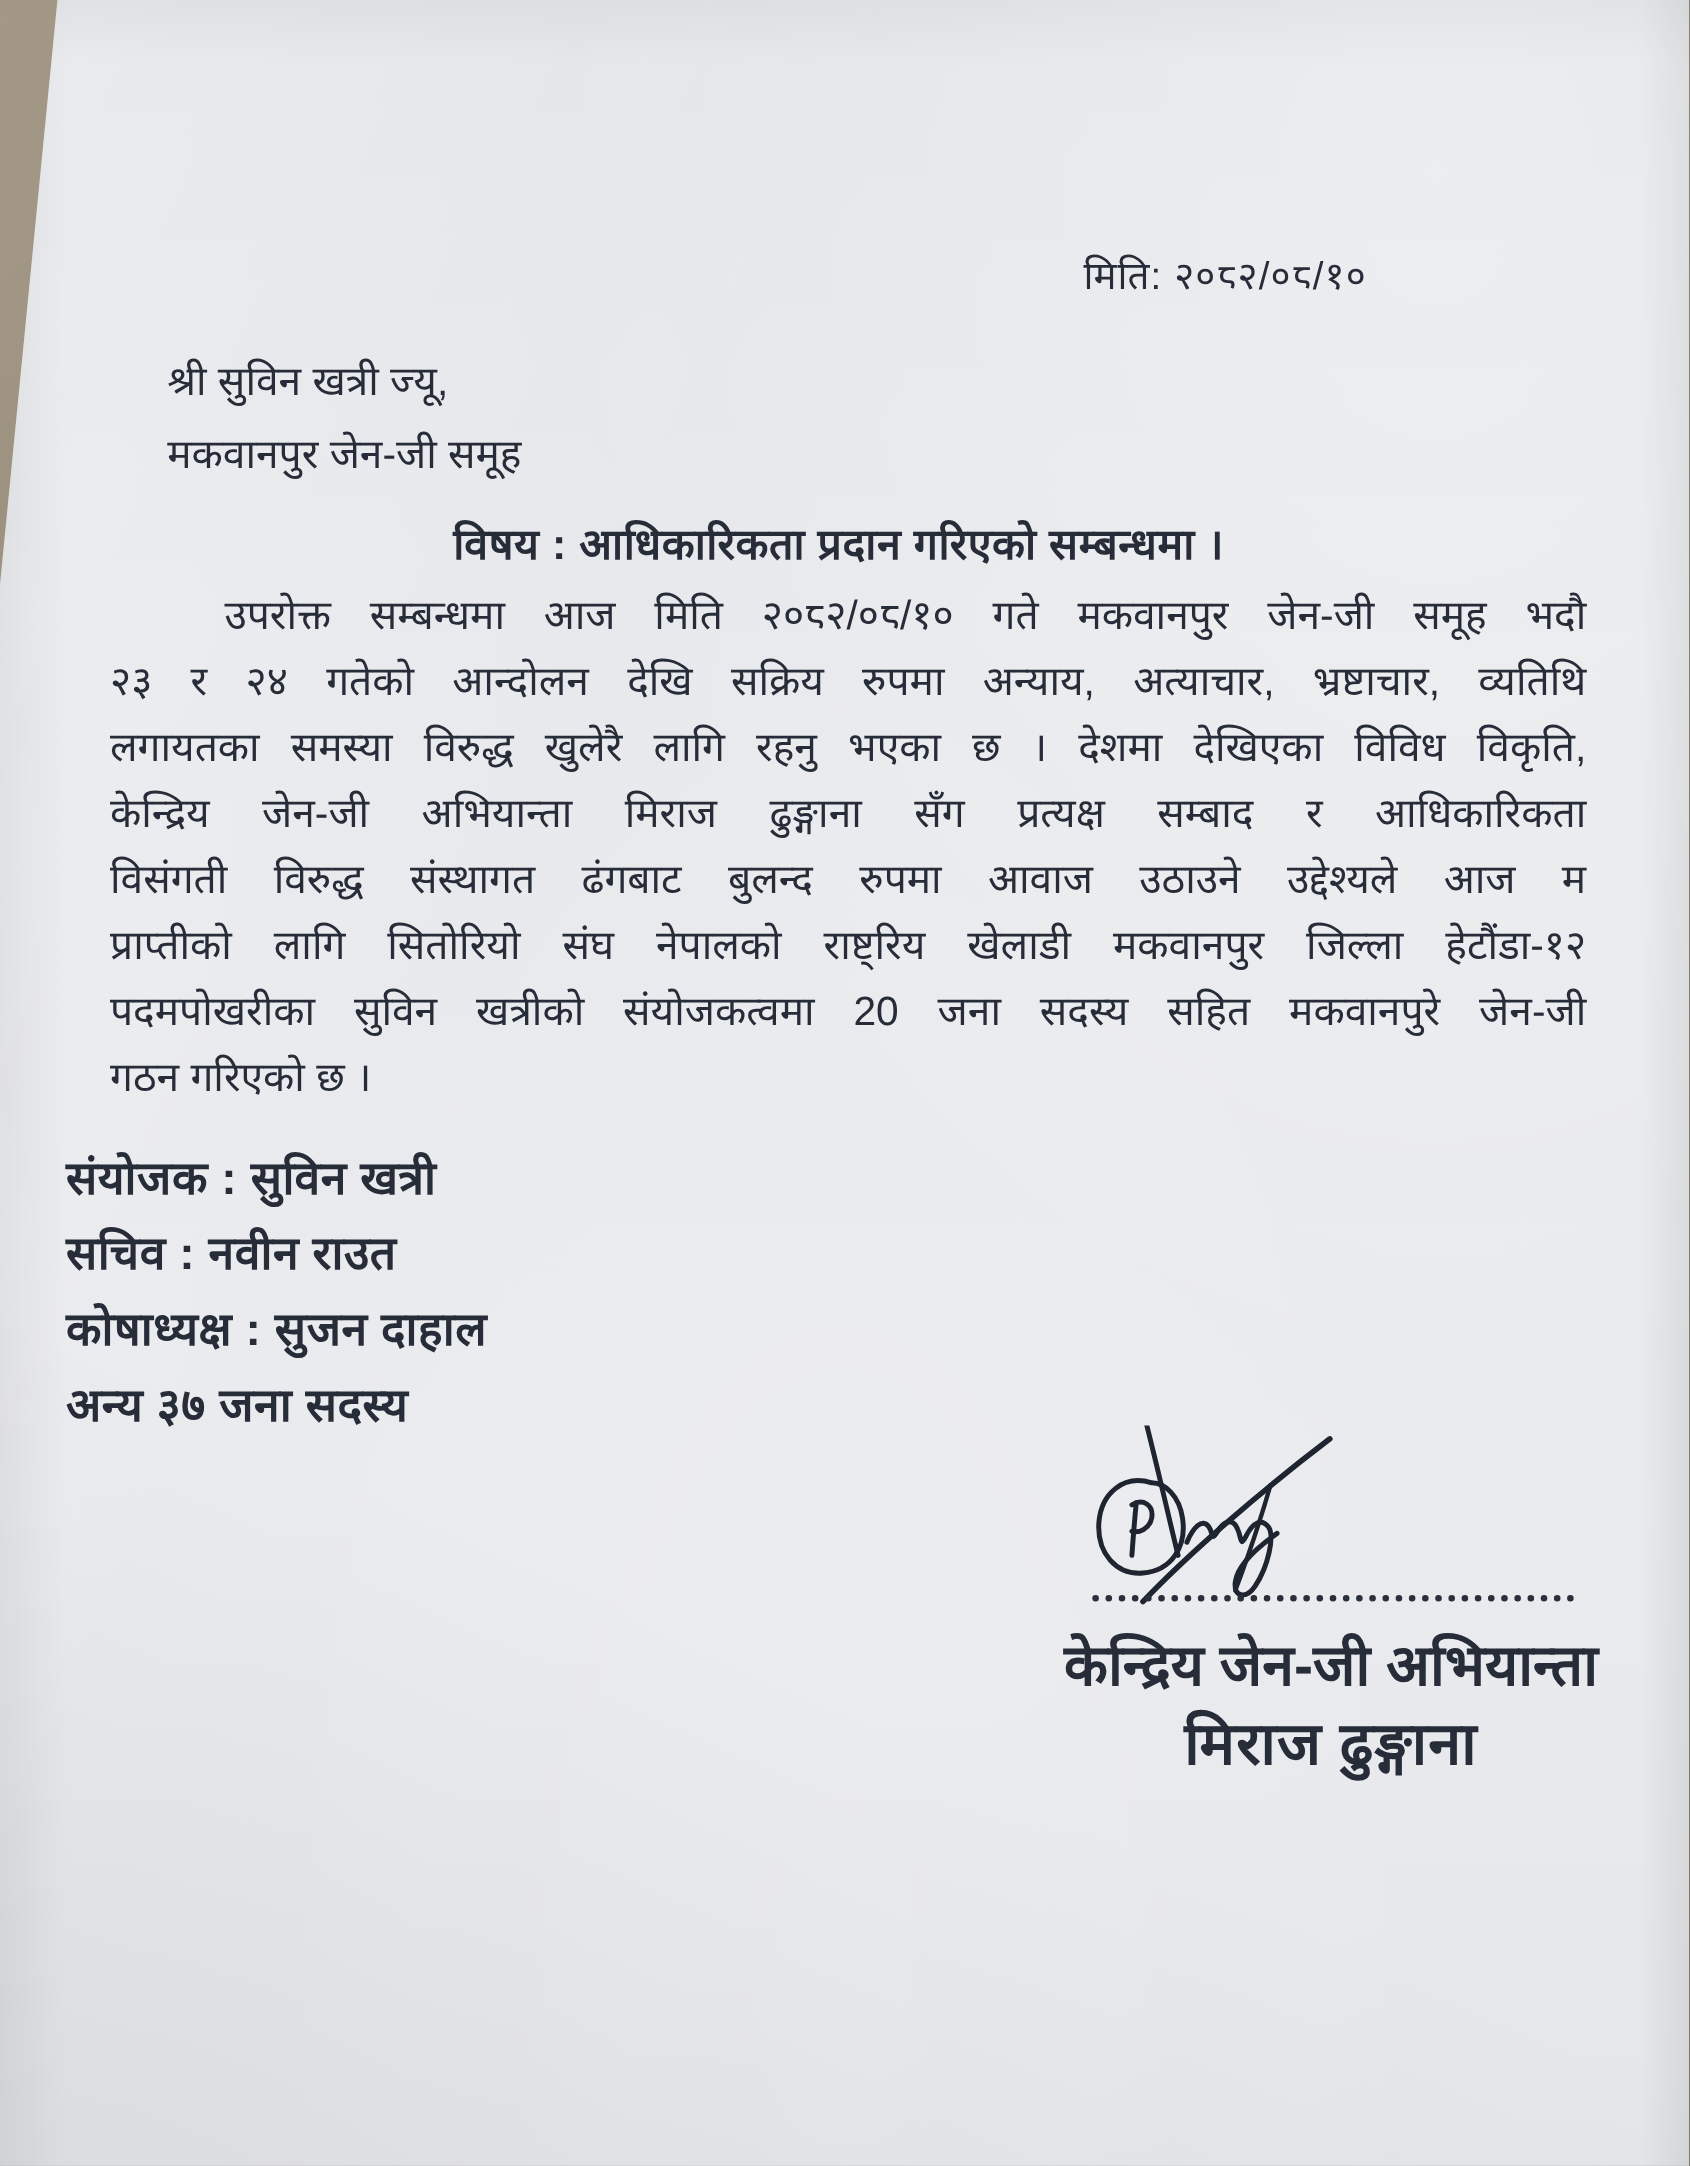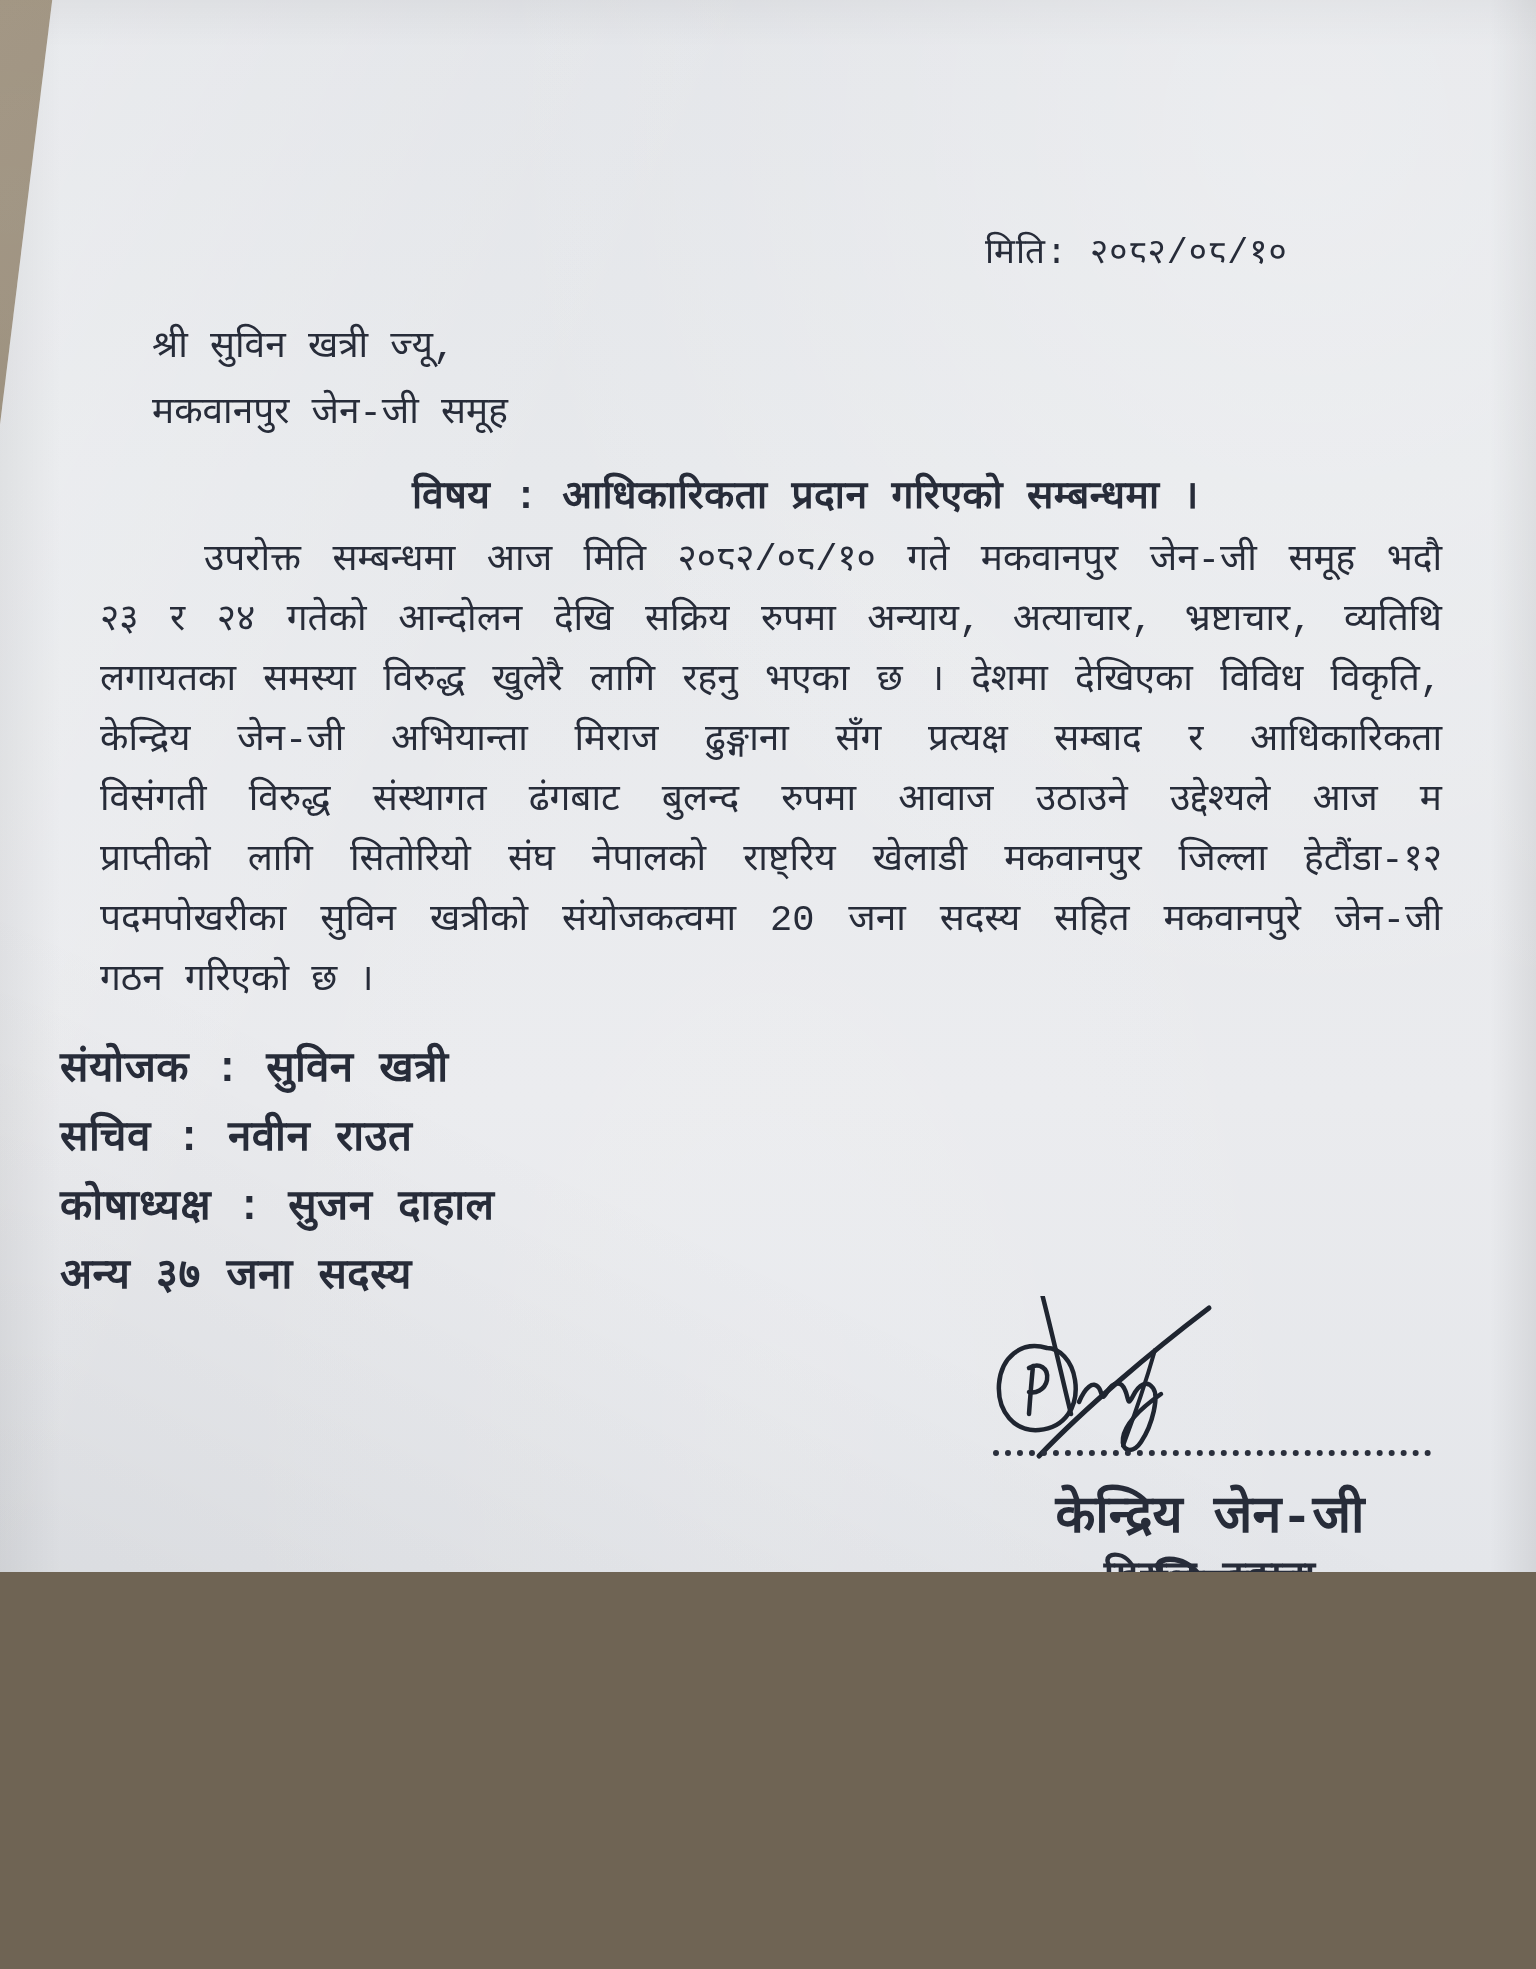--- a/index.html
+++ b/index.html
@@ -1,23 +1,23 @@
 <!DOCTYPE html>
 <html lang="ne"><head>
 <meta charset="utf-8">
 <style>
   html,body{margin:0;padding:0;background:#6f6454;}
   .photo{
     position:relative;
-    width:1536px;height:1572px;
+    width:1536px;height:1969px;
     overflow:hidden;
     background:
       radial-gradient(circle at 10px 200px, rgba(255,255,255,.10), transparent 60%),
       linear-gradient(135deg,#9a8d79 0%, #8b7f6c 40%, #7e7361 100%);
-    font-family:Liberation Mono, monospace;
+    font-family:Liberation Sans, sans-serif;
   }
   
   .paper{
     position:absolute; inset:0;
     background:
       linear-gradient(to right, rgba(0,0,0,.05) 0%, rgba(0,0,0,0) 4%),
       linear-gradient(to left, rgba(0,0,0,.07) 0%, rgba(0,0,0,0) 3%),
       linear-gradient(to bottom, rgba(0,0,0,.04) 0%, rgba(0,0,0,0) 3%),
       linear-gradient(115deg, rgba(255,255,255,.25) 0%, rgba(255,255,255,0) 35%),
       linear-gradient(to bottom, #e2e4e8 0%, #e7e9ec 30%, #eaebee 70%, #e4e6ea 100%);
@@ -36,21 +36,21 @@
   .addr{top:314px;left:152px;font-size:37px;line-height:66px;}
   .subject{top:466px;left:412px;font-size:39px;font-weight:600;letter-spacing:.5px;}
   .body-block{top:530px;left:100px;width:1342px;font-size:37px;}
   .bline{height:60px;line-height:60px;text-align:justify;text-align-last:justify;white-space:normal;}
   .bline.first{ text-indent:104px; }
   .bline.last{ text-align-last:left; }
   .officers{top:1036px;left:60px;font-size:42px;line-height:69px;font-weight:700;letter-spacing:.5px;}
   .sig-svg{top:1296px;left:975px;width:300px;height:168px;}
   .dotline{top:1414px;left:993px;width:438px;height:36px;border-bottom:6px dotted #2a2f3c;}
   .sig-title{top:1476px;left:960px;width:500px;text-align:center;font-size:52px;font-weight:700;}
-  .sig-name{top:1546px;left:960px;width:500px;text-align:center;font-size:40px;font-weight:700;letter-spacing:1px;}
+  .sig-name{top:1546px;left:960px;width:500px;text-align:center;font-size:54px;font-weight:700;letter-spacing:1px;}
 </style>
 </head>
 <body>
 
 <div class="photo">
   <div class="paper"></div>
   <div class="sheen"></div>
 
   <div class="abs ink date">मिति: २०८२/०८/१०</div>
 

